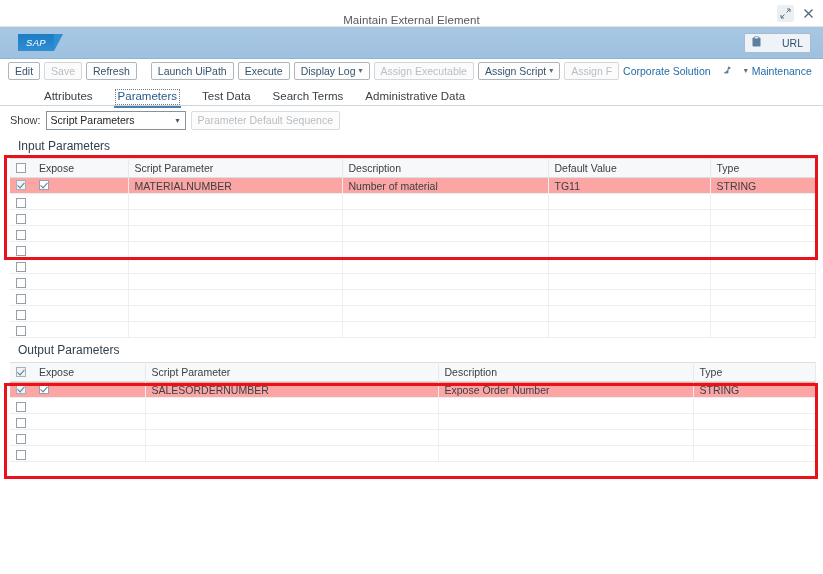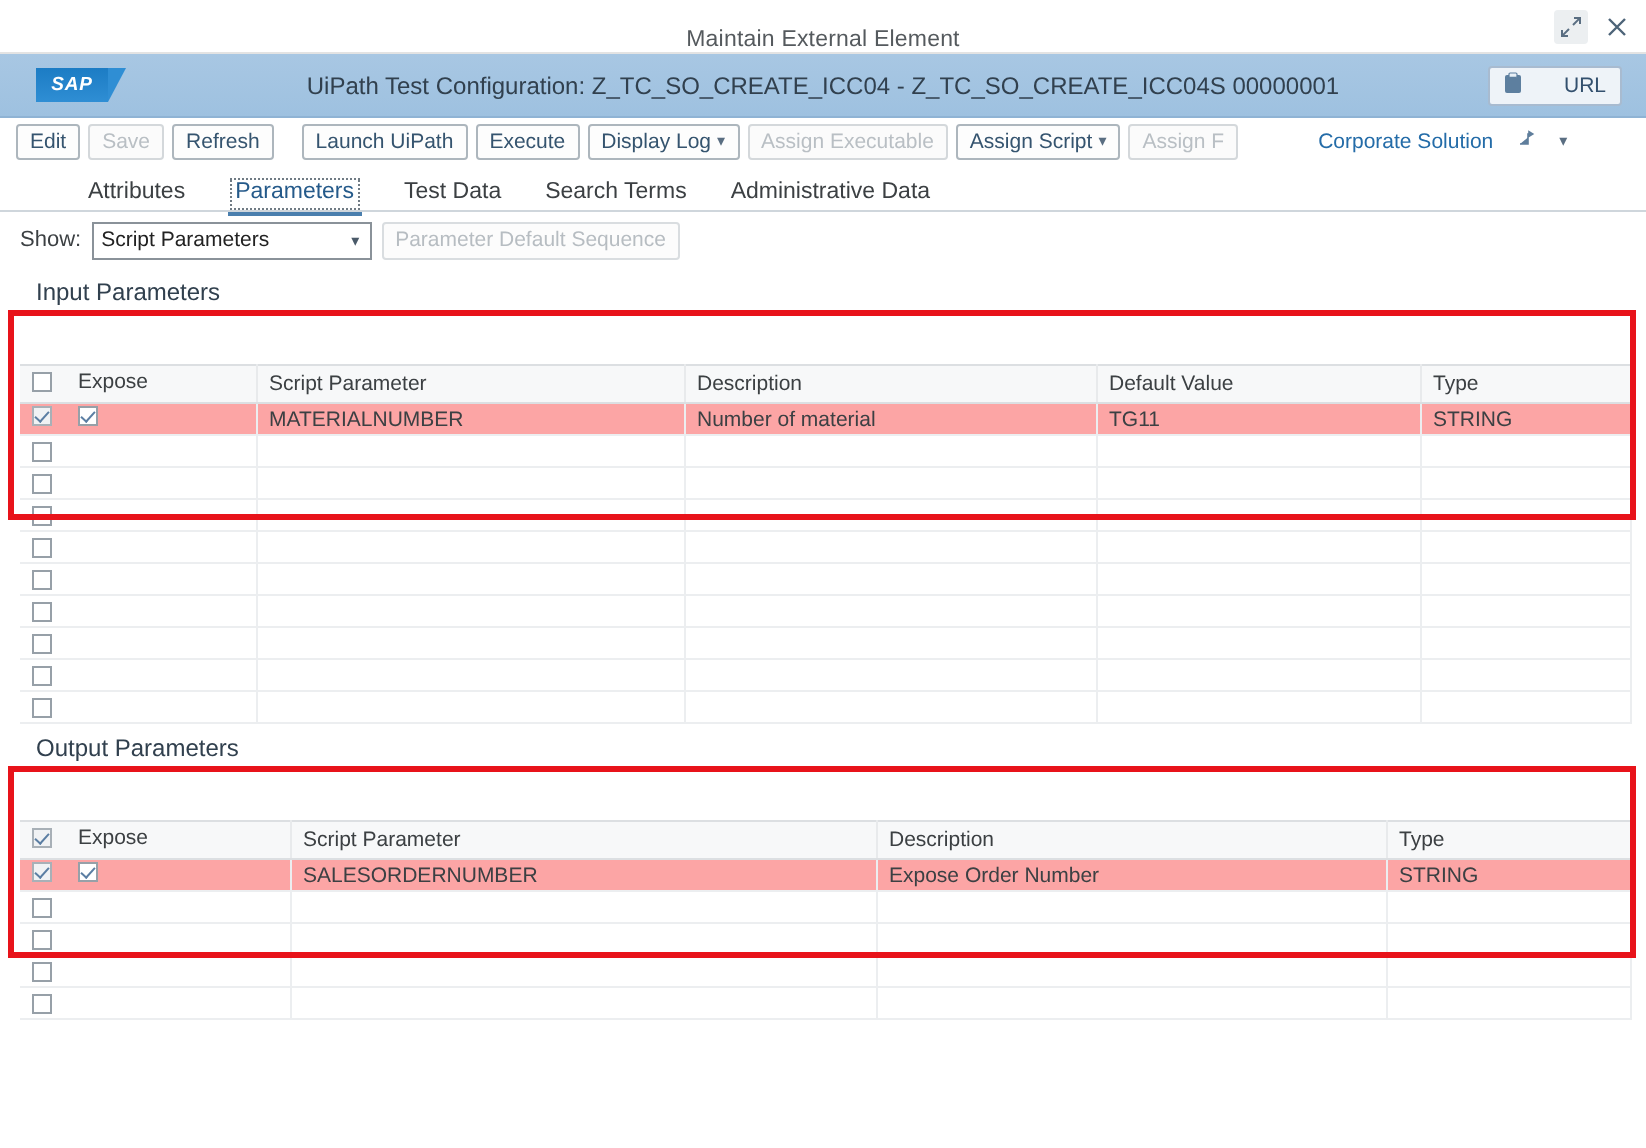--- a/index.html
+++ b/index.html
@@ -62,21 +62,21 @@
   }
   .sap-logo .body {
     position: absolute; left: 0; top: 0;
     width: 36px; height: 17px;
     background: linear-gradient(#1c7cc4, #2f8ed4);
     display: flex; align-items: center; justify-content: center;
   }
   .sap-logo .body span {
     color: #ffffff;
     font-size: 9.5px;
-    font-weight: bold;
+    font-weight: normal;
     letter-spacing: .4px;
     font-style: italic;
   }
   .sap-logo .tail {
     position: absolute; left: 36px; top: 0;
     width: 0; height: 0;
     border-top: 17px solid #2f8ed4;
     border-right: 9px solid transparent;
   }
   .shell-title {
@@ -132,21 +132,20 @@
     cursor: default;
   }
   .sep { width: 1px; height: 15px; background: #d0d5d9; margin: 0 3px; }
   .tlink {
     color: #246ca8;
     font-size: 10.5px;
     cursor: pointer;
     display: inline-flex;
     align-items: center;
     gap: 12px;
-    margin-left: 36px;
   }
   .tplain {
     color: #3c4043;
     font-size: 10.5px;
   }
   .caret { font-size: 8px; line-height: 1; color: #5a6e82; }
 
   
   .tabstrip {
     height: 23px;
@@ -220,21 +219,20 @@
   .section-title {
     font-size: 12px;
     color: #31404e;
     padding: 5px 0 5px 18px;
   }
   table.grid {
     width: 805px;
     margin-left: 10px;
     border-collapse: collapse;
     table-layout: fixed;
-    margin-top: 24px;
   }
   table.grid th {
     height: 19px;
     background: #f7f8f9;
     border-top: 1px solid #dcdfe2;
     border-bottom: 1px solid #dcdfe2;
     border-right: 1px solid #e8eaec;
     font-weight: normal;
     font-size: 10.5px;
     color: #3c4043;
@@ -313,21 +311,20 @@
     </div>
   </div>
 
   <div class="shellbar">
     <div class="sap-logo">
       <div class="body">
           <span>SAP</span>
         </div>
       <div class="tail"></div>
     </div>
-    <div class="shell-title">UiPath Test Configuration: Z_TC_SO_CREATE_ICC04 - Z_TC_SO_CREATE_ICC04S 00000001</div>
     <div class="url-btn">
       <span>
         <svg width="9" height="11" viewBox="0 0 9 11">
             <rect x="0.5" y="1.5" width="8" height="9" rx="1" fill="#5d7f9f"></rect>
             <rect x="2.5" y="0.5" width="4" height="2.2" rx="0.6" fill="#e9f0f6" stroke="#5d7f9f" stroke-width="0.6"></rect>
           </svg>
       </span>
       <span>URL</span>
     </div>
   </div>

